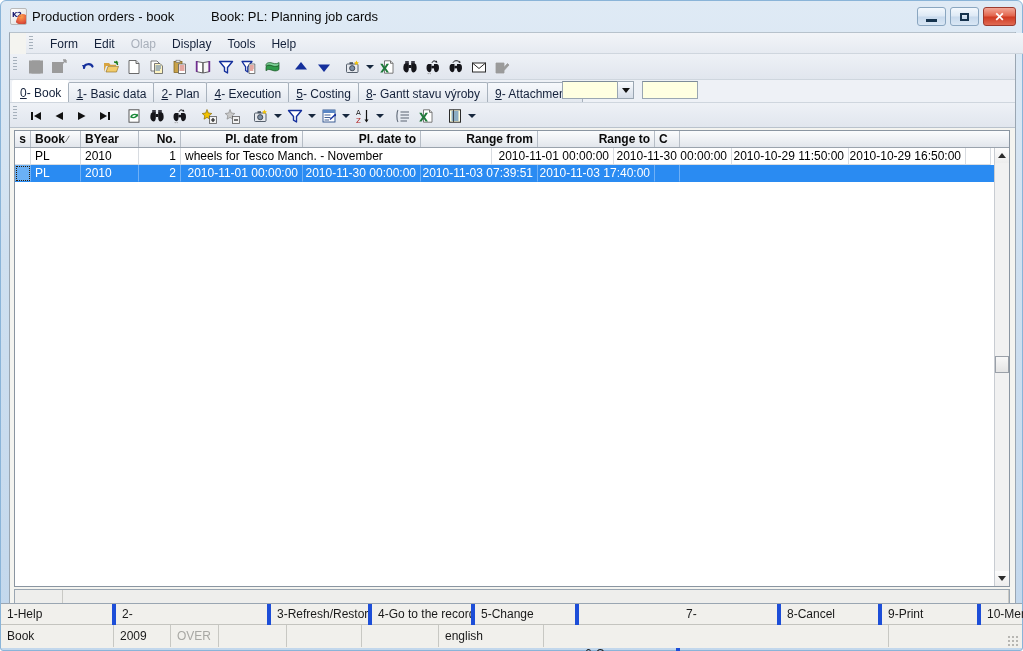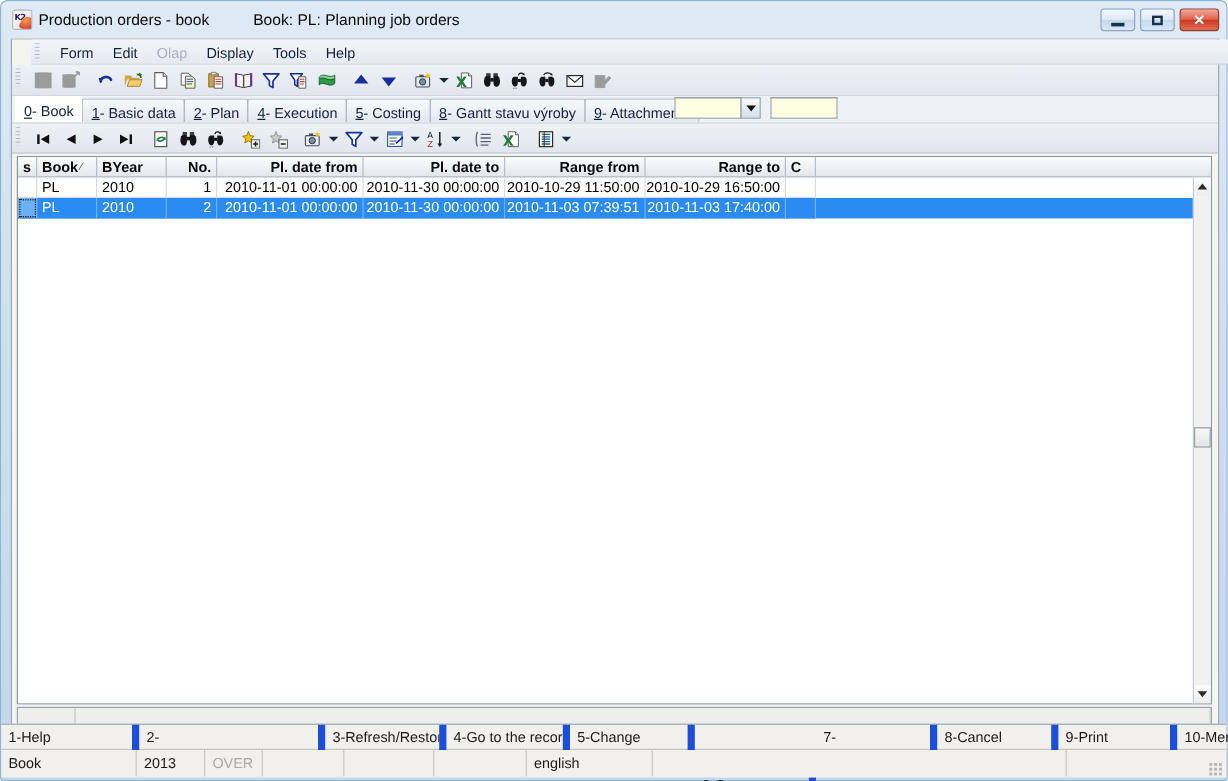--- a/index.html
+++ b/index.html
@@ -310,21 +310,21 @@
     width: 1021px; height: 22px;
     background: #f1f0ec;
     border-top: 1px solid #9aa6b2;
     border-bottom: 1px solid #c4c4bf;
     display: flex;
   }
   .fkey {
     height: 21px; line-height: 21px;
     font-size: 12px; color: #1a1a1a;
     padding: 0 6px;
-    border-right: 6px solid #1d4ed8;
+    border-right: 4px solid #1d4ed8;
     white-space: nowrap; overflow: hidden;
     cursor: default;
   }
 
   
   #statusbar {
     position: absolute; left: 0; top: 624px;
     width: 1021px; height: 23px;
     background: #f1f0ec;
     display: flex; align-items: stretch;
@@ -353,21 +353,21 @@
 <body>
 
 <div id="window">
 
   <div id="titlebar">
     <div id="app-icon">
       <span class="k2">K2</span>
         <span class="swirl"></span>
     </div>
     <div id="title-text">Production orders - book</div>
-    <div id="title-sub">Book: PL: Planning job orders</div>
+    <div id="title-sub">Book: PL: Planning job cards</div>
 
     <div class="winbtn" id="btn-min">
       <div class="glyph">
           <div id="min-bar"></div>
         </div>
     </div>
     <div class="winbtn" id="btn-max">
       <div class="glyph">
           <div id="max-box"></div>
         </div>
@@ -831,20 +831,21 @@
           <div class="hcell" style="width: 25px; flex: 0 0 25px;">
             <span>C</span>
           </div>
         </div>
       <div id="gridbody">
           <div class="grow" style="top: 0px;">
             <div class="gcell" style="width: 16px; flex: 0 0 16px;"></div>
             <div class="gcell" style="width: 50px; flex: 0 0 50px;">PL</div>
             <div class="gcell" style="width: 58px; flex: 0 0 58px;">2010</div>
             <div class="gcell right" style="width: 42px; flex: 0 0 42px;">1</div>
+            <div class="gcell" style="width: 311px; flex: 0 0 311px;">wheels for Tesco Manch. -  November</div>
             <div class="gcell right" style="width: 122px; flex: 0 0 122px;">2010-11-01 00:00:00</div>
             <div class="gcell right" style="width: 118px; flex: 0 0 118px;">2010-11-30 00:00:00</div>
             <div class="gcell right" style="width: 117px; flex: 0 0 117px;">2010-10-29 11:50:00</div>
             <div class="gcell right" style="width: 117px; flex: 0 0 117px;">2010-10-29 16:50:00</div>
             <div class="gcell" style="width: 25px; flex: 0 0 25px;"></div>
           </div>
           <div class="grow sel" style="top: 17px;">
             <div class="gcell focuscell" style="width: 16px; flex: 0 0 16px;"></div>
             <div class="gcell" style="width: 50px; flex: 0 0 50px;">PL</div>
             <div class="gcell" style="width: 58px; flex: 0 0 58px;">2010</div>
@@ -882,21 +883,21 @@
       <div class="fkey" style="width: 104px; flex: 0 0 104px;">5-Change</div>
       <div class="fkey" style="width: 101px; flex: 0 0 101px; margin-top: 40px;">6-Copy</div>
       <div class="fkey" style="width: 101px; flex: 0 0 101px;">7-</div>
       <div class="fkey" style="width: 101px; flex: 0 0 101px;">8-Cancel</div>
       <div class="fkey" style="width: 99px; flex: 0 0 99px;">9-Print</div>
       <div class="fkey" style="width: 100px; flex: 0 0 100px;">10-Menu</div>
     </div>
 
   <div id="statusbar">
       <div class="sbcell" style="width: 113px; flex: 0 0 113px;">Book</div>
-      <div class="sbcell" style="width: 57px; flex: 0 0 57px;">2013</div>
+      <div class="sbcell" style="width: 57px; flex: 0 0 57px;">2009</div>
       <div class="sbcell dim" style="width: 48px; flex: 0 0 48px;">OVER</div>
       <div class="sbcell" style="width: 68px; flex: 0 0 68px;"></div>
       <div class="sbcell" style="width: 75px; flex: 0 0 75px;"></div>
       <div class="sbcell" style="width: 77px; flex: 0 0 77px;"></div>
       <div class="sbcell" style="width: 105px; flex: 0 0 105px;">english</div>
       <div class="sbcell" style="width: 345px; flex: 0 0 345px;"></div>
     </div>
   <div id="grip"></div>
 
 </div>

